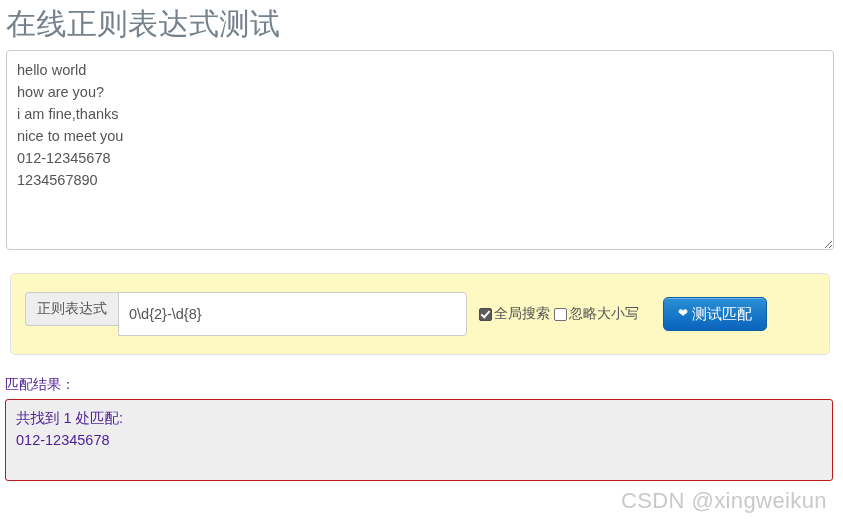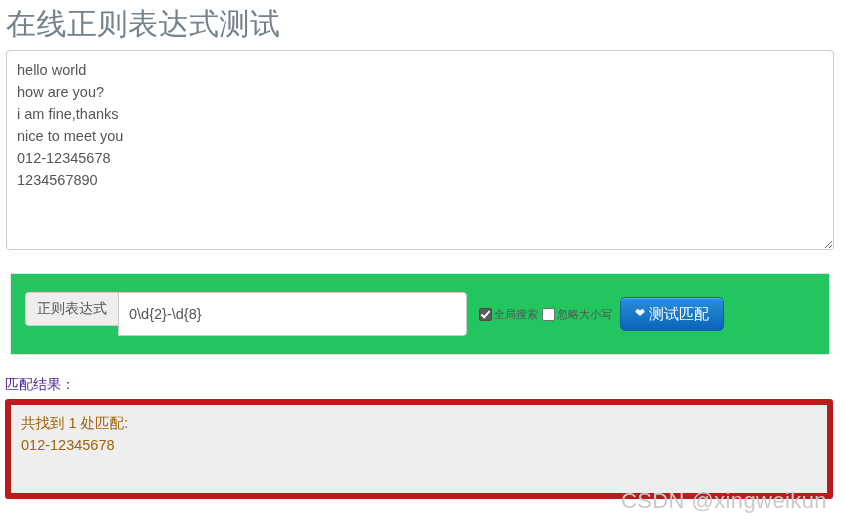--- a/index.html
+++ b/index.html
@@ -50,23 +50,23 @@
     outline: none;
     overflow: hidden;
     white-space: pre;
   }
 
   
   .options-panel {
     box-sizing: border-box;
     margin: 23px 13px 0 10px;
     padding: 13px 14px;
-    background: #22c55e;
+    background: #fef9c3;
     border: 1px solid #e3e3e3;
-    border-radius: 0;
+    border-radius: 5px;
     display: flex;
     align-items: center;
     height: 82px;
   }
 
   .input-group {
     display: flex;
     align-items: stretch;
     flex: 0 0 auto;
     width: 442px;
@@ -102,26 +102,26 @@
 
   .option-group {
     display: flex;
     align-items: center;
     margin-left: 12px;
     white-space: nowrap;
   }
   .option-label {
     display: inline-flex;
     align-items: center;
-    font-size: 11px;
+    font-size: 14px;
     color: #555555;
     margin-right: 4px;
     cursor: pointer;
   }
-  .option-label:last-of-type { margin-right: 0; }
+  .option-label:last-of-type { margin-right: 16px; }
 
   .cbox {
     display: inline-block;
     box-sizing: border-box;
     position: relative;
     width: 13px;
     height: 13px;
     margin-right: 2px;
     border: 1px solid #707070;
     border-radius: 2px;
@@ -175,28 +175,28 @@
   
   .result-label {
     margin: 21px 0 5px 5px;
     font-size: 14px;
     color: #4c1d95;
   }
   .result-box {
     box-sizing: border-box;
     margin: 0 10px 0 5px;
     width: 828px;
-    height: 100px;
+    height: 82px;
     padding: 7px 10px;
     background: #eeeeee;
-    border: 6px solid #b91c1c;
+    border: 1px solid #b91c1c;
     border-radius: 3px;
     font-size: 14.5px;
     line-height: 22px;
-    color: #a16207;
+    color: #4c1d95;
     white-space: pre-wrap;
     overflow: hidden;
   }
 
   
   .watermark {
     position: absolute;
     right: 16px;
     bottom: 9px;
     font-size: 22px;

